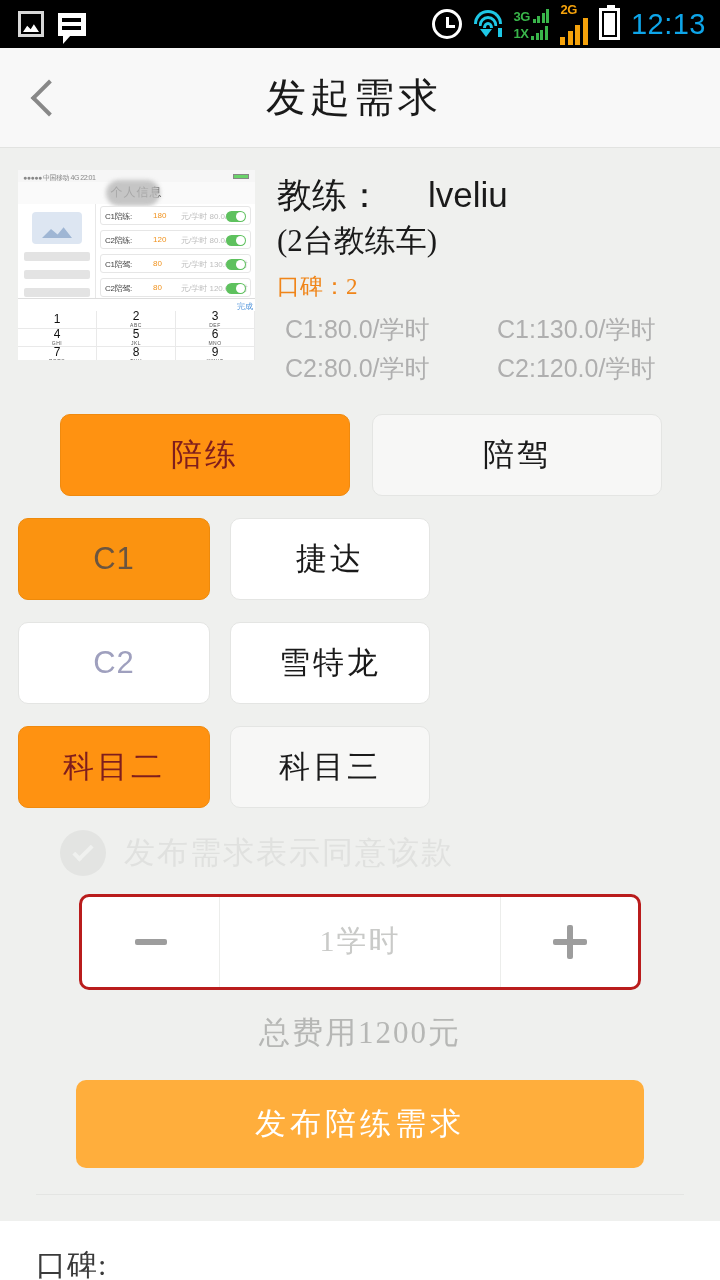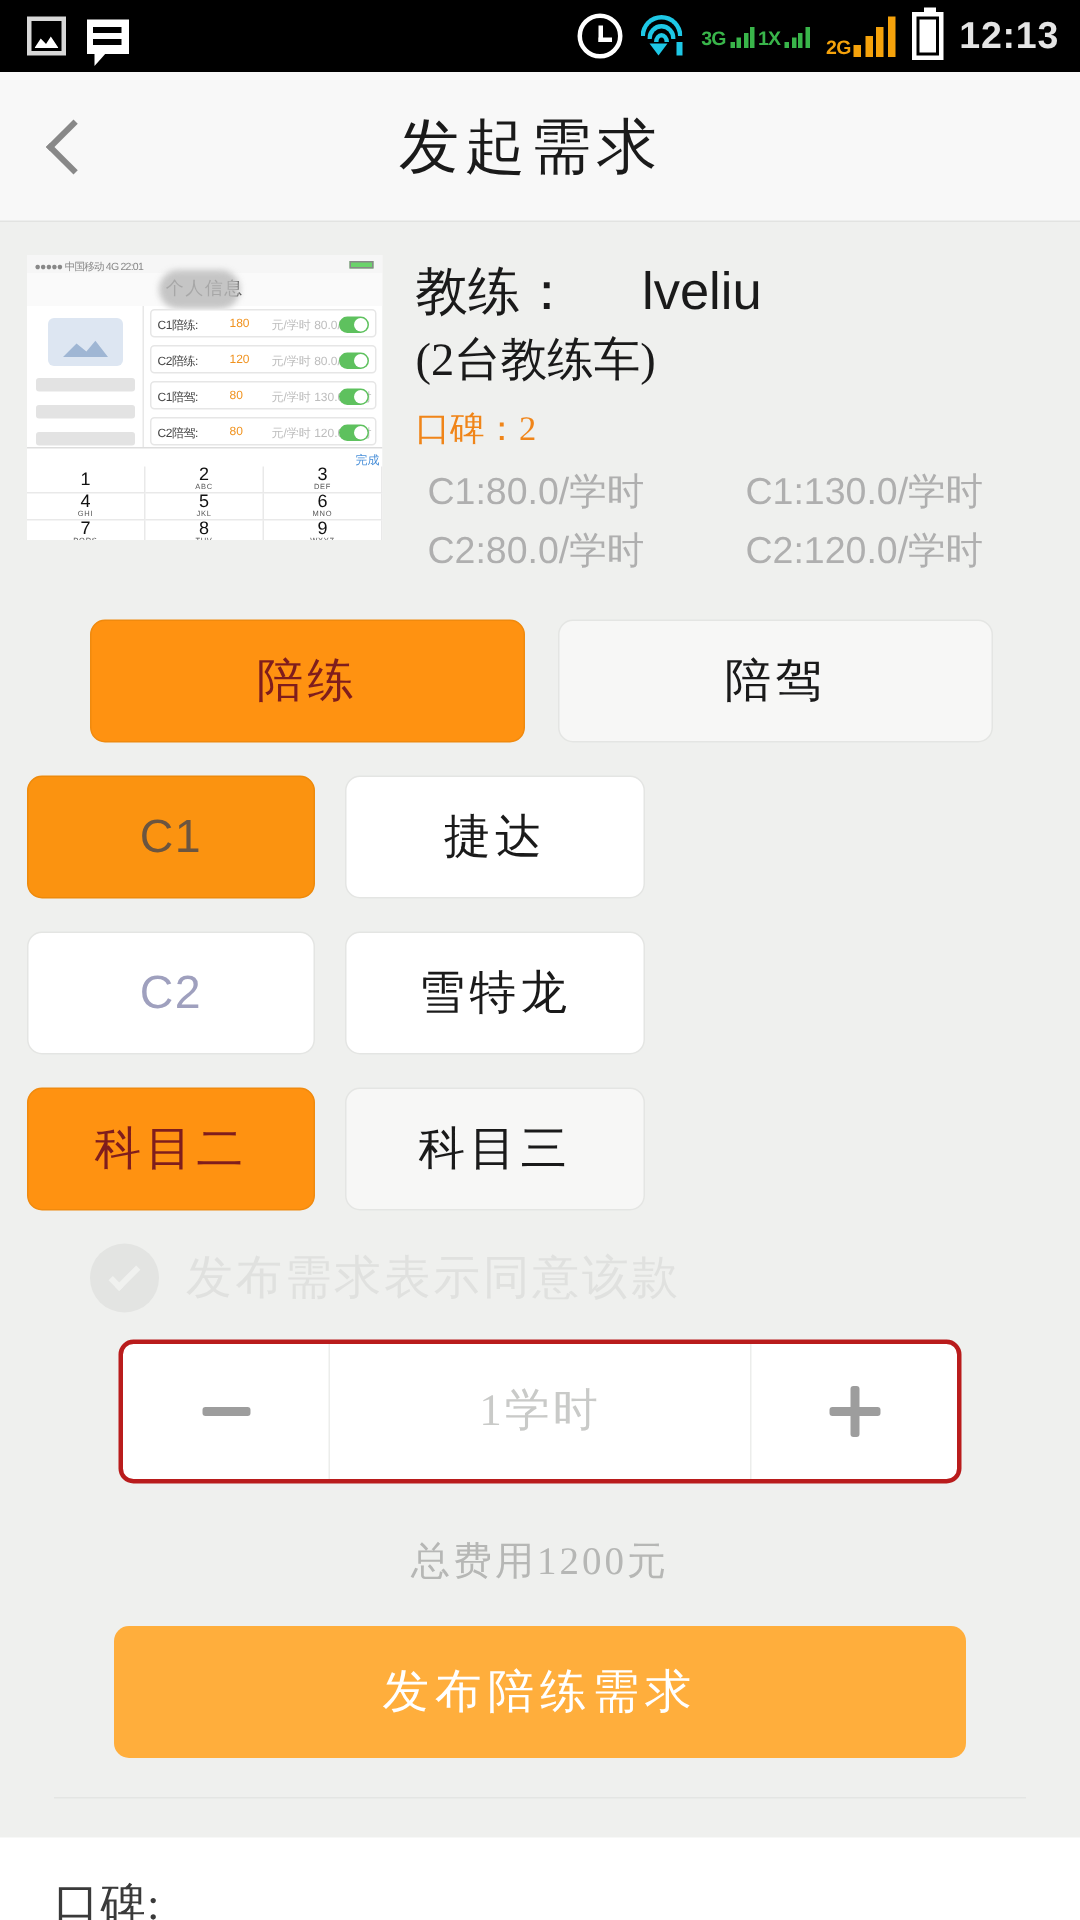--- a/index.html
+++ b/index.html
@@ -11,21 +11,21 @@
   }
   .phone { position: relative; width: 720px; height: 1280px; background: #EFF0EE; }
 
   
   .statusbar {
     height: 48px; background: #000; display: flex; align-items: center;
     padding: 0 14px 0 18px; color: #fff;
   }
   .sb-left { display: flex; align-items: center; gap: 14px; }
   .sb-right { margin-left: auto; display: flex; align-items: center; gap: 11px; }
-  .sb-time { font-size: 25px; color:#e5e5e5; letter-spacing:0.5px; font-weight:700; }
+  .sb-time { font-size: 29px; color:#0ea5e9; letter-spacing:0.5px; font-weight:400; }
 
   .ico-gallery { width: 26px; height: 26px; border: 3px solid #d8d8d8; position: relative; background:#000; }
   .ico-gallery::after {
     content:""; position:absolute; left:2px; right:2px; bottom:2px; height:9px;
     background:#fff;
     clip-path: polygon(0% 100%, 26% 30%, 48% 70%, 68% 14%, 100% 100%);
   }
   .ico-msg { width: 28px; height: 23px; background:#fff; position: relative; }
   .ico-msg::before {
     content:""; position:absolute; left:4px; top:5px; width:19px; height:4px;
@@ -42,21 +42,21 @@
   .ico-wifi { width:30px; height:28px; position:relative; }
   .wf { position:absolute; left:50%; transform:translateX(-50%); border:3px solid #1EC8E6; border-bottom:none;
         border-radius:50% 50% 0 0 / 100% 100% 0 0; }
   .wf1 { width:28px; height:14px; top:0; }
   .wf2 { width:19px; height:10px; top:6px; }
   .wf3 { width:10px; height:6px; top:12px; }
   .wf-dn { position:absolute; left:7px; top:19px; width:0; height:0;
            border-left:6px solid transparent; border-right:6px solid transparent; border-top:8px solid #1EC8E6; }
   .wf-up { position:absolute; right:1px; top:18px; width:4px; height:9px; background:#1EC8E6; }
 
-  .sig { display:flex; flex-direction:row; gap:2px; }
+  .sig { display:flex; flex-direction:column; gap:2px; }
   .sig-row { display:flex; align-items:flex-end; gap:3px; height:15px; }
   .sig-lbl { font-size:13px; line-height:13px; font-weight:bold; letter-spacing:-0.5px; }
   .bars { display:flex; align-items:flex-end; gap:1.5px; height:14px; }
   .bars i { width:3px; display:block; }
   .b1{height:4px}.b2{height:7px}.b3{height:10px}.b4{height:14px}
   .green .sig-lbl, .green i { color:#39B54A; background:#39B54A; }
   .green .sig-lbl { background:transparent; }
   .orange .sig-lbl { color:#F5A20B; }
   .orange i { background:#F5A20B; }
   .sig2 .bars i { width:5px; }
@@ -175,21 +175,21 @@
   .st-btn { width: 138px; height: 100%; display:flex; align-items:center; justify-content:center; }
   .st-btn.left { border-right:1px solid #ECEDEB; }
   .st-btn.right{ border-left:1px solid #ECEDEB; }
   .minus { width: 32px; height: 6px; background:#9D9D9D; border-radius:2px; }
   .plus  { position:relative; width: 34px; height: 34px; }
   .plus::before{ content:""; position:absolute; left:0; top:14px; width:34px; height:6px; background:#9D9D9D; border-radius:2px; }
   .plus::after { content:""; position:absolute; left:14px; top:0; width:6px; height:34px; background:#9D9D9D; border-radius:2px; }
   .st-val { flex:1; text-align:center; font-size:30px; color:#C9CAC8;
             font-family:"Liberation Serif","DejaVu Serif",serif; letter-spacing:2px; }
 
-  .total { text-align:center; font-size:26px; color:#B6B7B5; margin-top: 34px;
+  .total { text-align:center; font-size:31px; color:#B6B7B5; margin-top: 22px;
            font-family:"Liberation Serif","DejaVu Serif",serif; letter-spacing:2px; }
 
   .submit {
     margin: 26px auto 0 auto; width: 568px; height: 88px; background:#FFAE3C;
     border-radius: 10px; display:flex; align-items:center; justify-content:center;
     color:#FFFFFF; font-size:31px; letter-spacing:4px;
     font-family:"Liberation Serif","DejaVu Serif",serif;
   }
 
   

